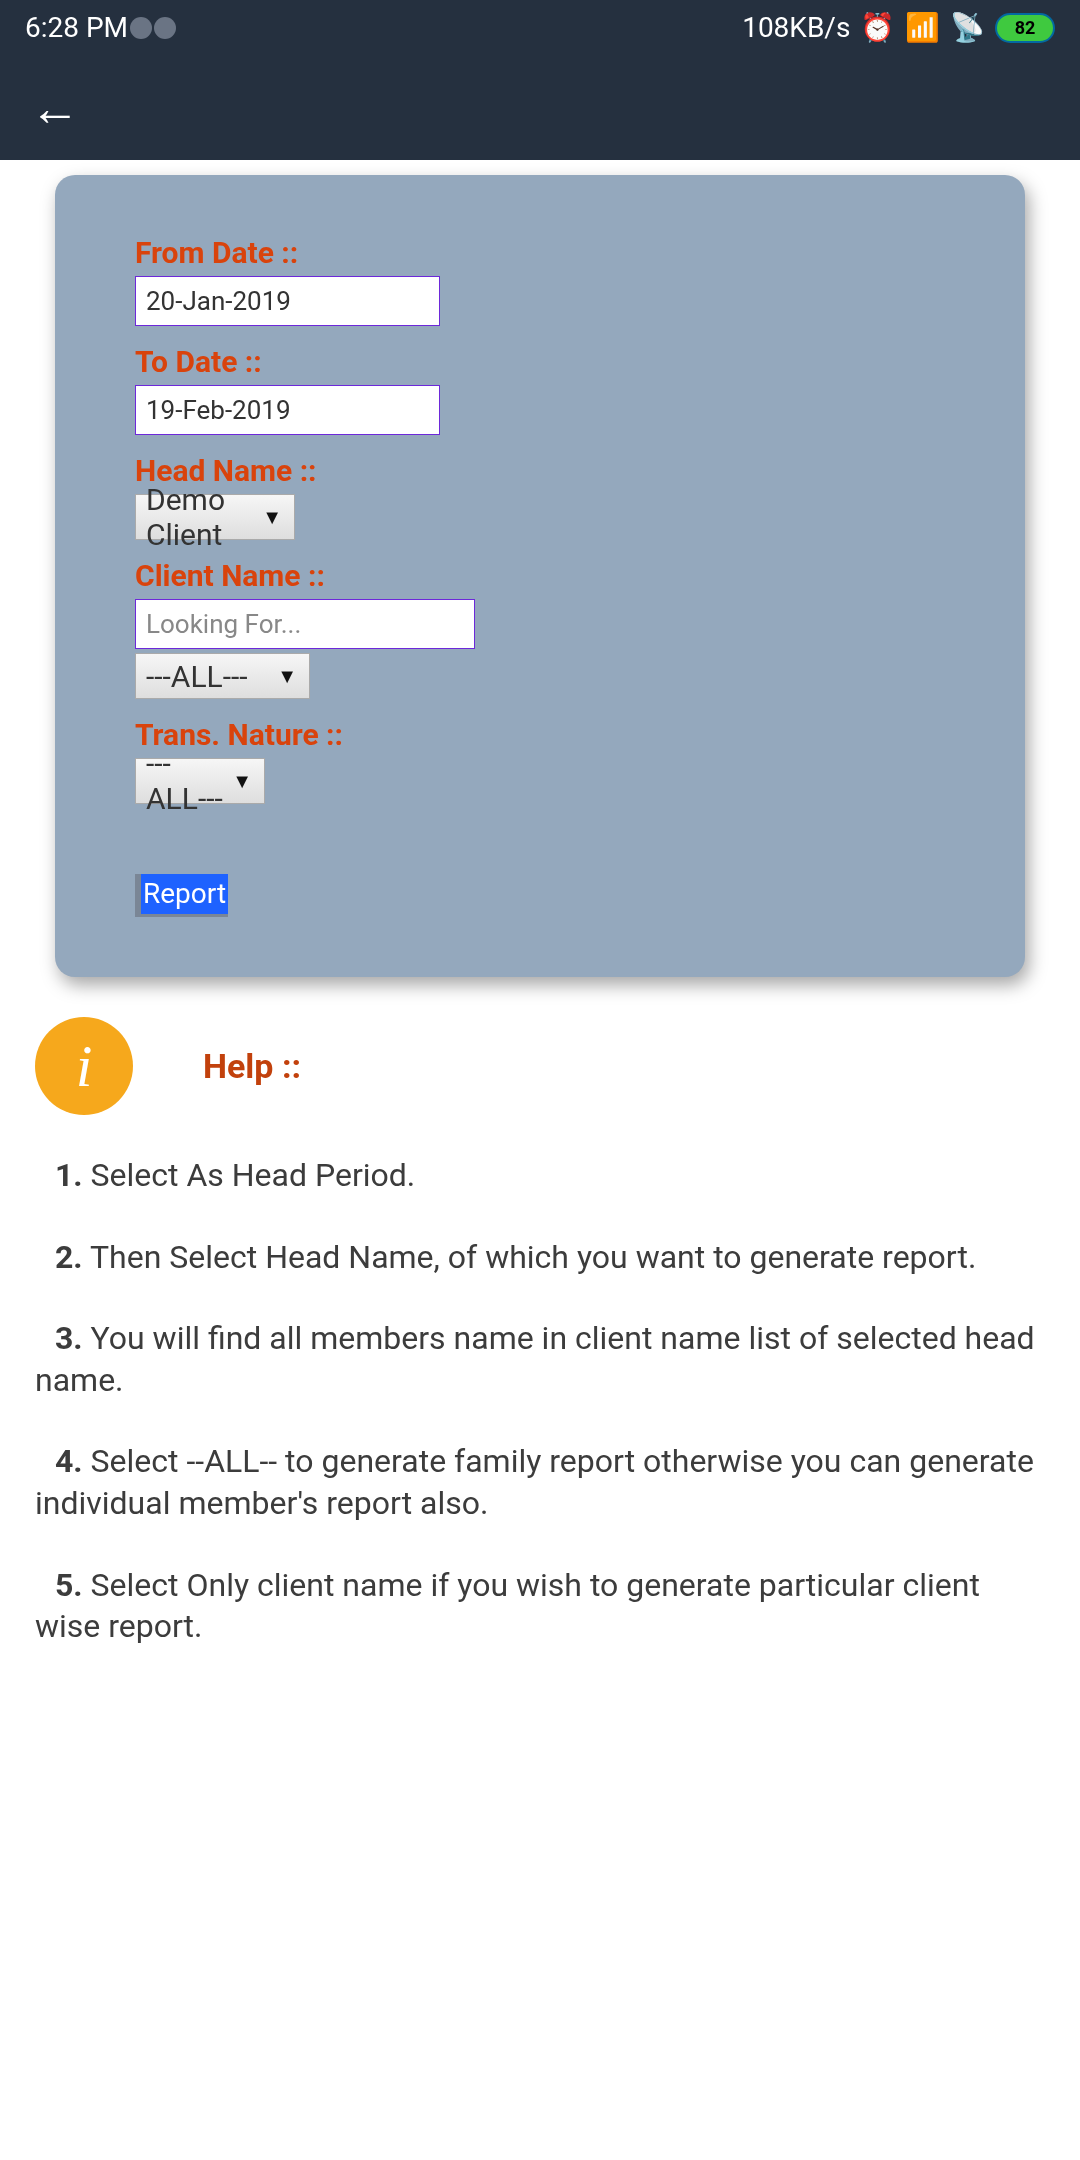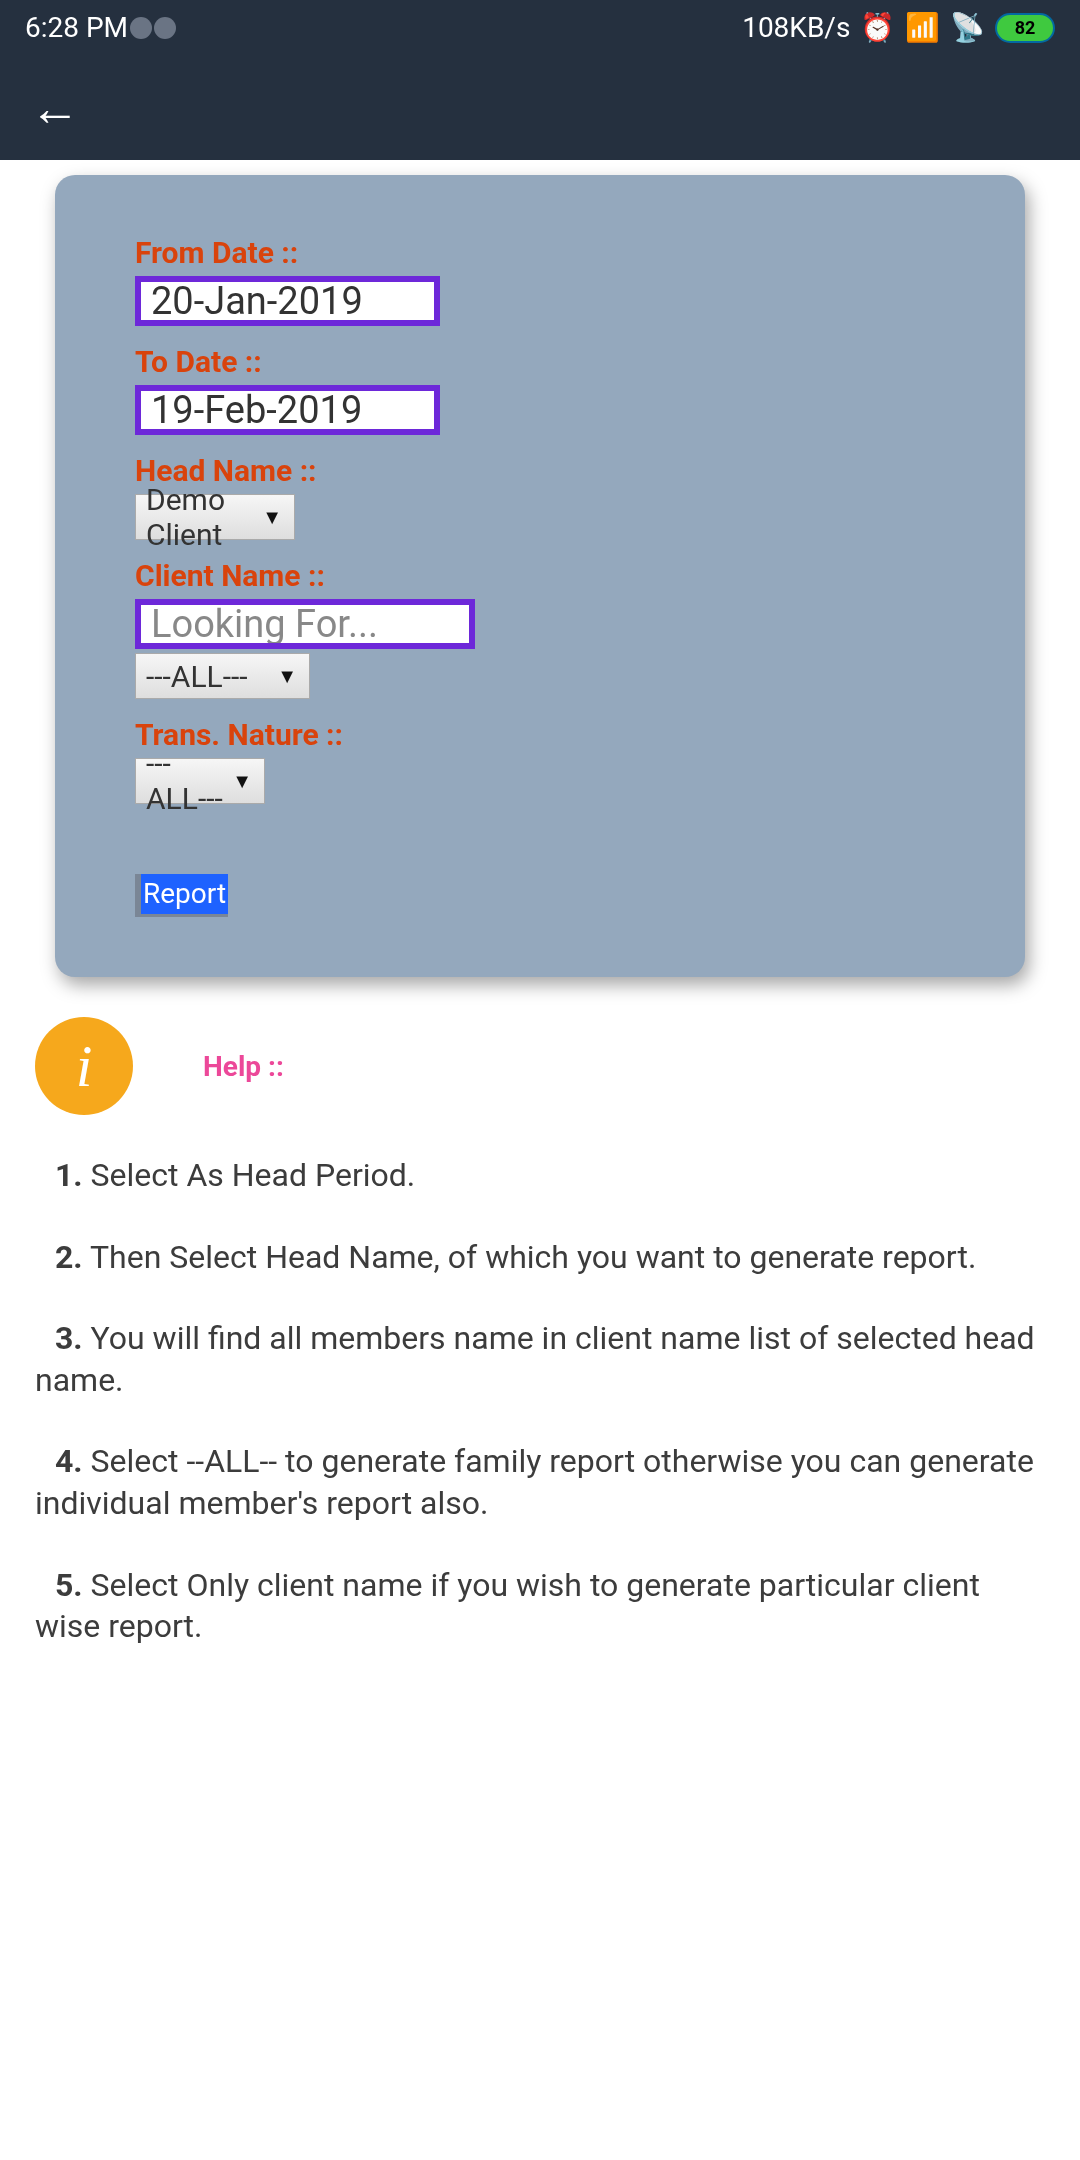--- a/index.html
+++ b/index.html
@@ -79,23 +79,23 @@
   .form-label {
     color: #d9430c;
     font-weight: bold;
     font-size: 30px;
     margin-bottom: 6px;
     margin-top: 18px;
   }
   .form-label:first-child { margin-top: 0; }
   .text-input {
     background: #fff;
-    border: 6px solid #6d28d9;
+    border: 1px solid #6d28d9;
     height: 50px;
-    font-size: 38px;
+    font-size: 26px;
     padding: 0 10px;
     color: #333;
     display: block;
   }
   .text-input::placeholder {
     color: #888;
   }
   .w-305 { width: 305px; }
   .w-340 { width: 340px; }
   .select-box {
@@ -145,23 +145,23 @@
     background: #f6a81c;
     color: #fff;
     display: flex;
     align-items: center;
     justify-content: center;
     font-size: 60px;
     font-style: italic;
     font-family: Georgia, serif;
   }
   .help-title {
-    font-size: 28px;
-    font-weight: bold;
-    color: #ec4899;
+    font-size: 34px;
+    font-weight: bold;
+    color: #c2410c;
   }
   .help-list {
     padding: 30px 35px;
     font-size: 32px;
     color: #3c3c3c;
     line-height: 1.3;
   }
   .help-item {
     margin-bottom: 40px;
     text-indent: 20px;

